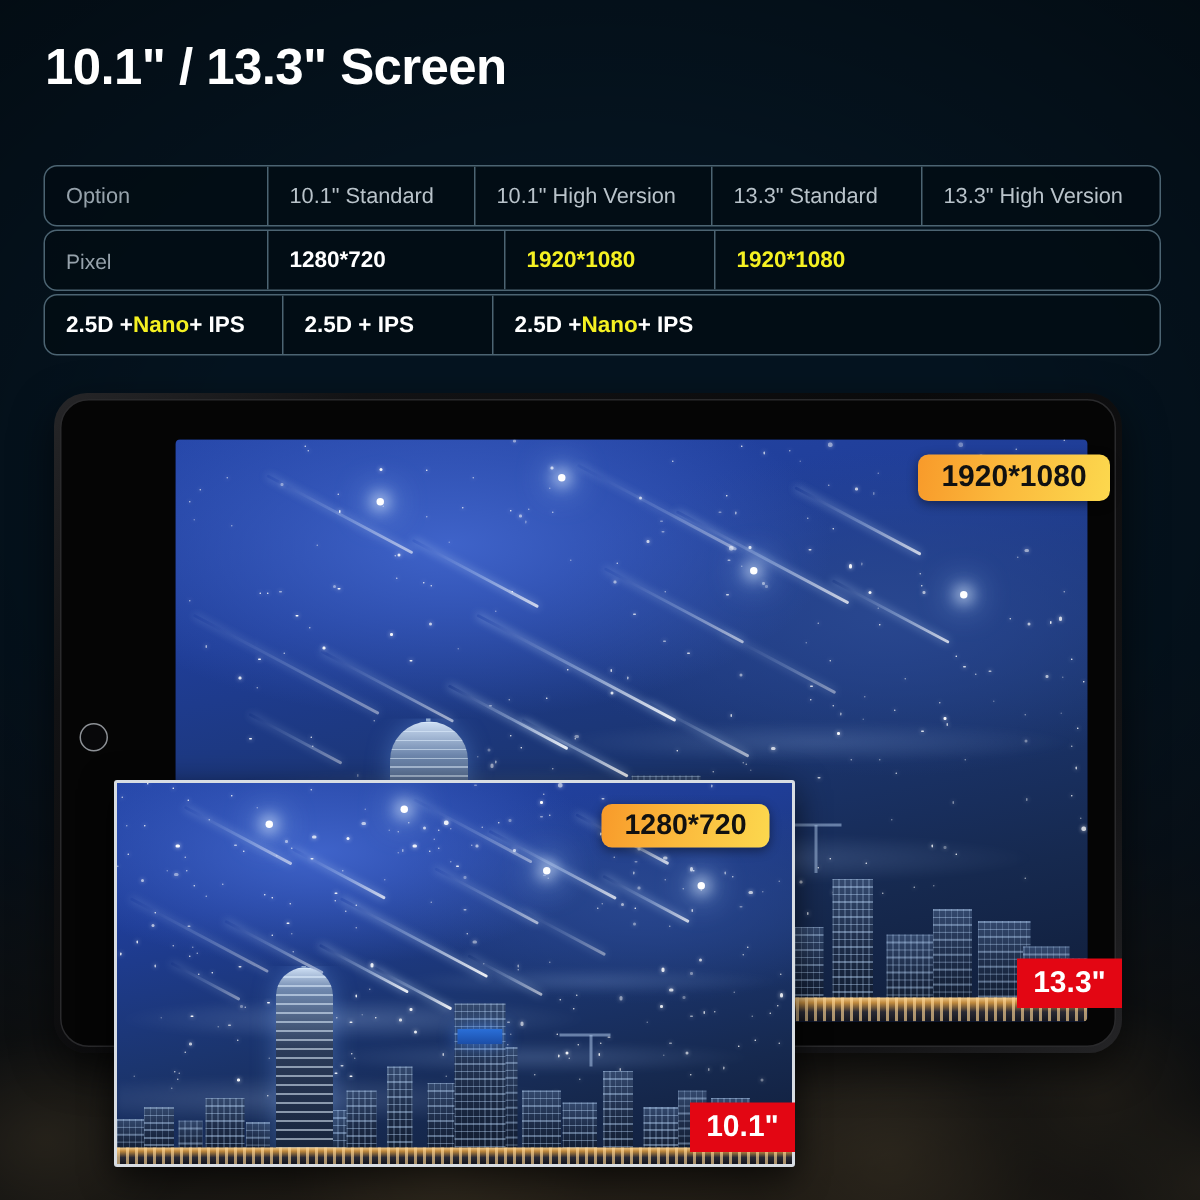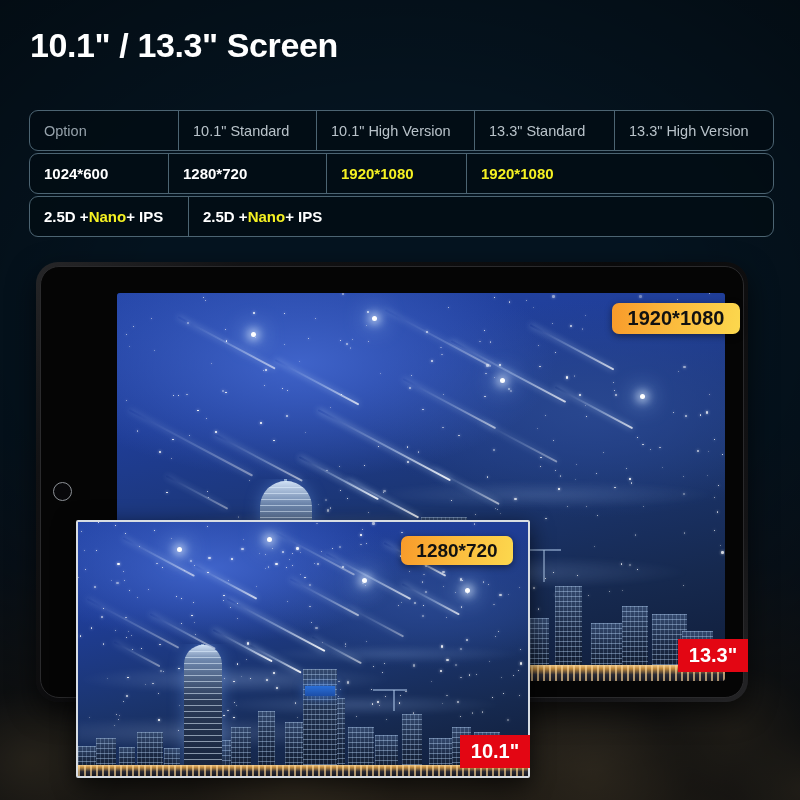--- a/index.html
+++ b/index.html
@@ -363,31 +363,36 @@
 
     <div class="spec-row head">
       <div class="spec-cell c0">Option</div>
       <div class="spec-cell c1">10.1" Standard</div>
       <div class="spec-cell c2">10.1" High Version</div>
       <div class="spec-cell c3">13.3" Standard</div>
       <div class="spec-cell c4">13.3" High Version</div>
     </div>
 
     <div class="spec-row data">
-      <div class="spec-cell c1">1024*600</div>
+      <div class="spec-cell c0">Pixel</div>
       <div class="spec-cell c2">1280*720</div>
       <div class="spec-cell c3 hl-y">1920*1080</div>
       <div class="spec-cell c4 hl-y">1920*1080</div>
     </div>
 
     <div class="spec-row data">
       <div class="spec-cell c2">
         <span>2.5D + </span>
           <span class="hl">Nano</span>
           <span> + IPS</span>
+      </div>
+      <div class="spec-cell c3">
+        <span>2.5D + IPS</span>
+          <span class="hl"></span>
+          <span></span>
       </div>
       <div class="spec-cell c4">
         <span>2.5D + </span>
           <span class="hl">Nano</span>
           <span> + IPS</span>
       </div>
     </div>
 
   </div>
 

